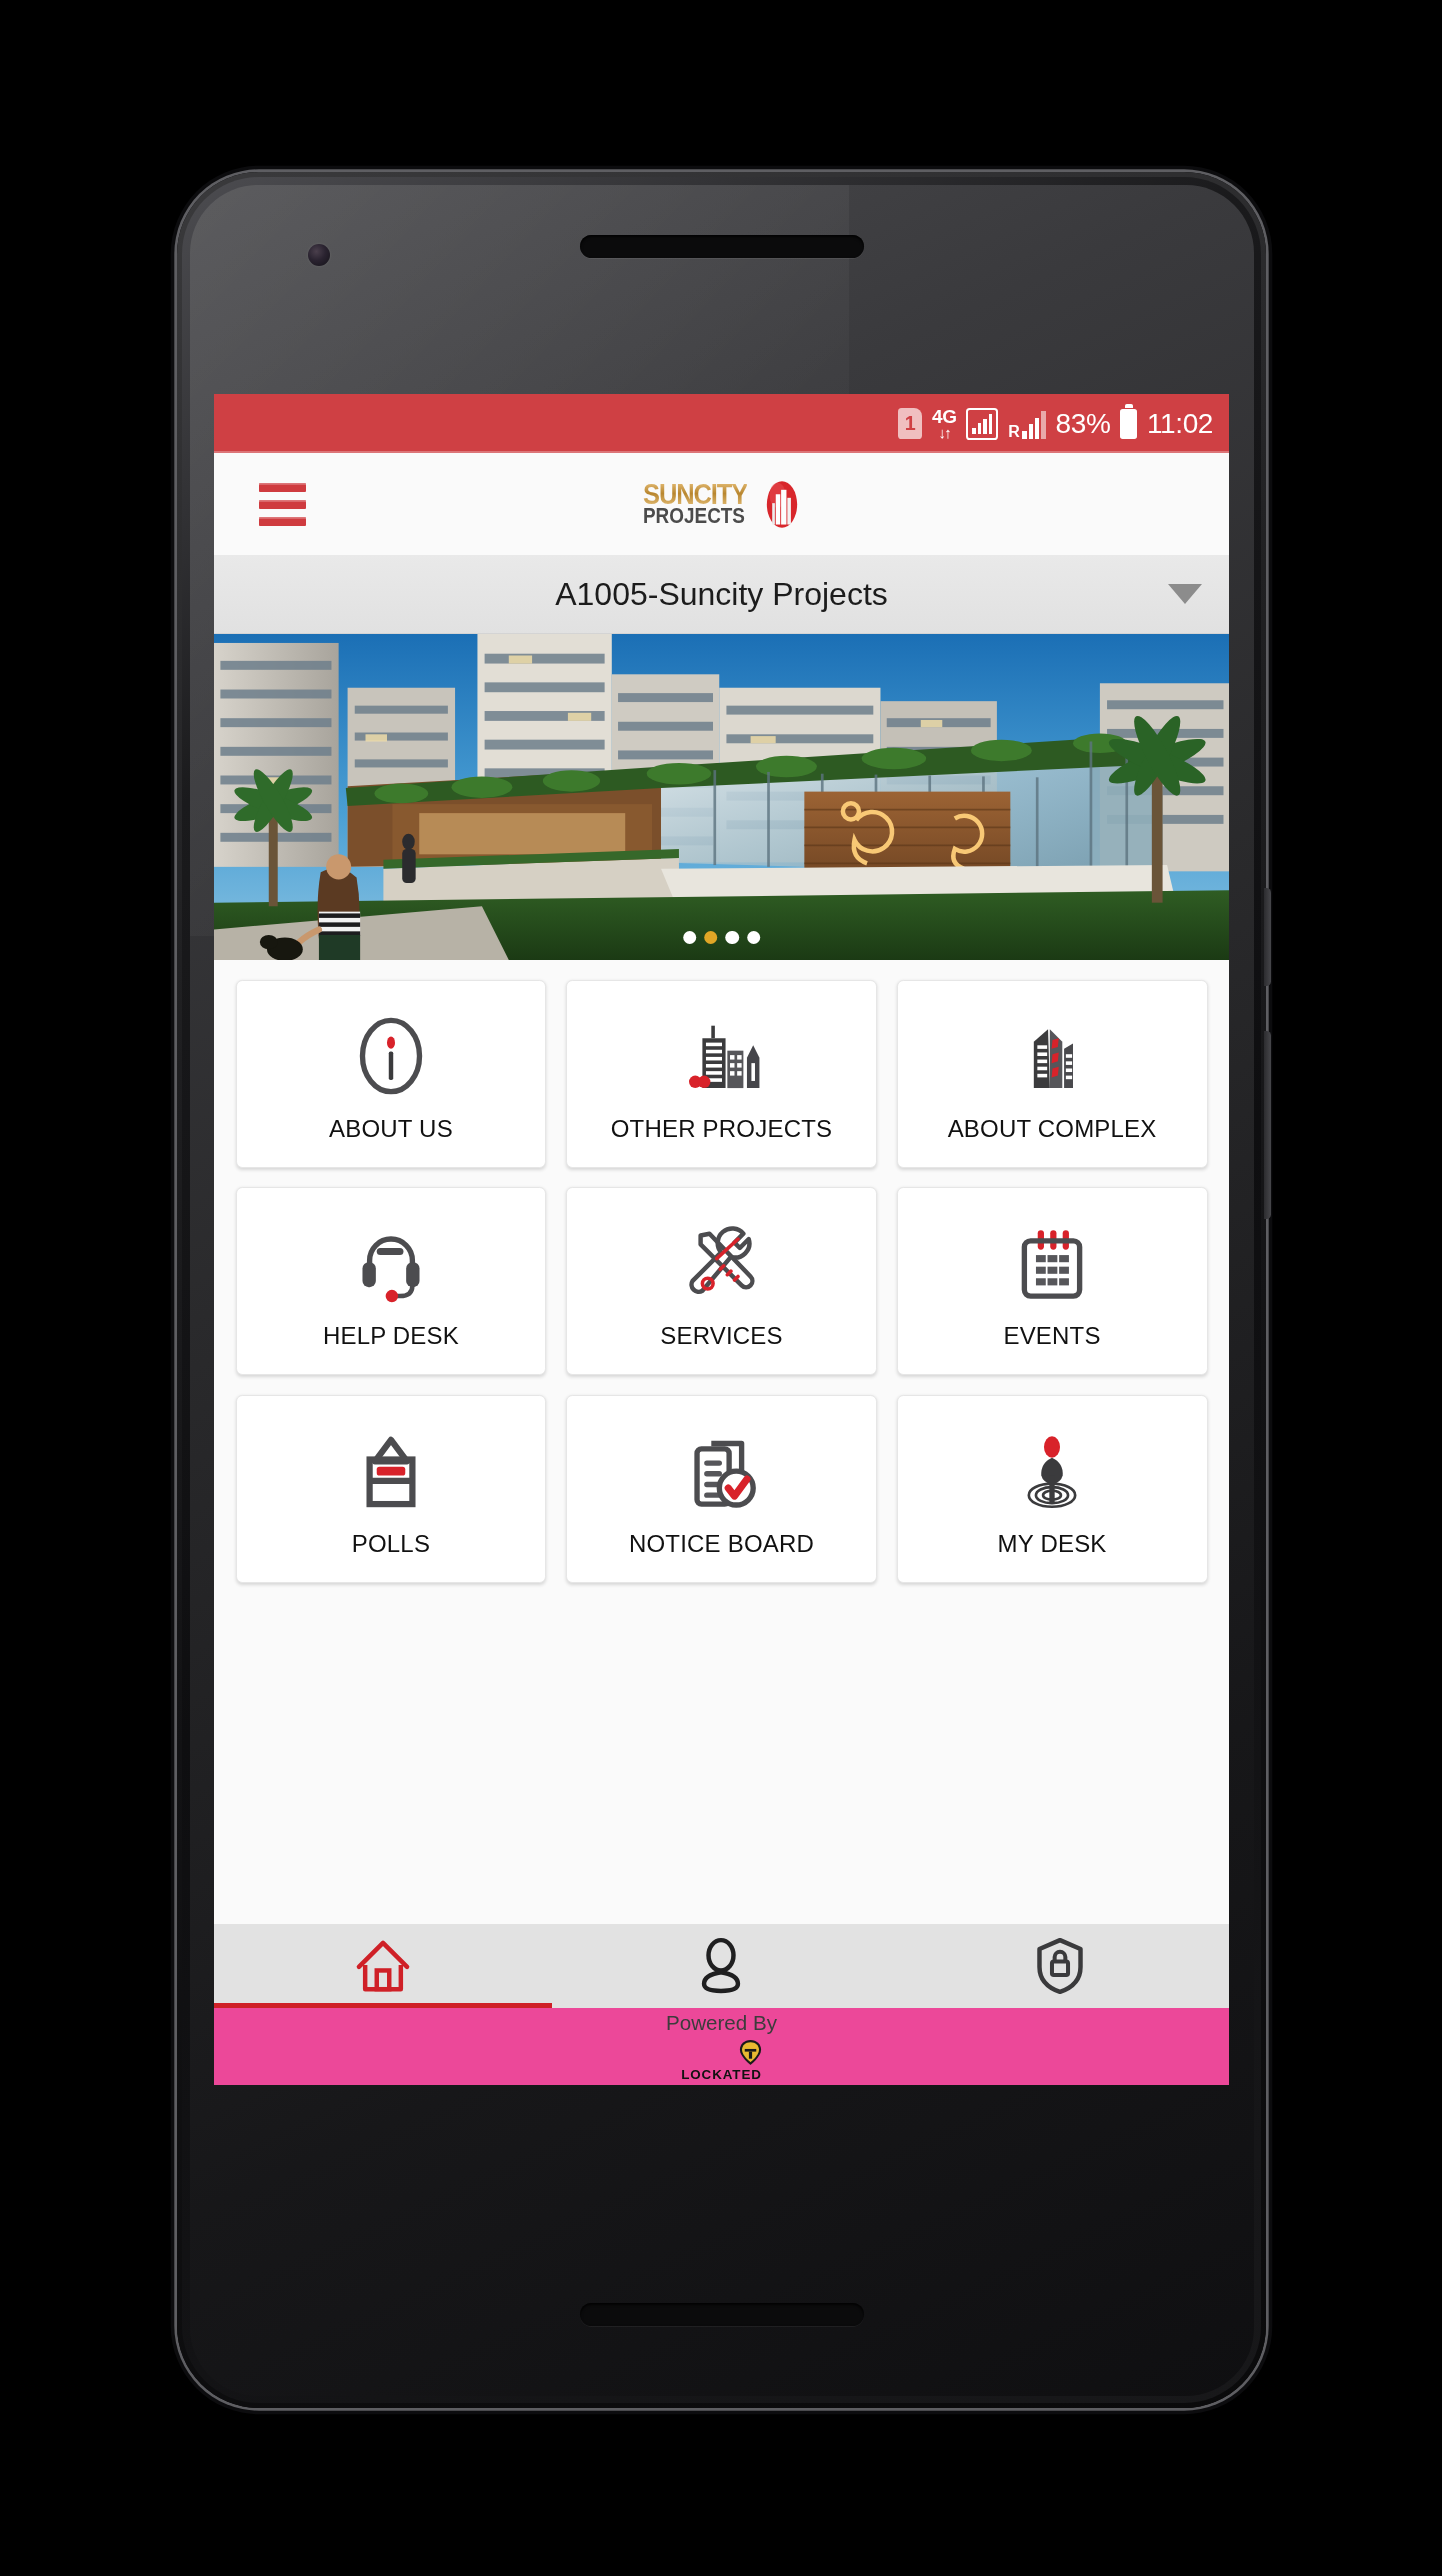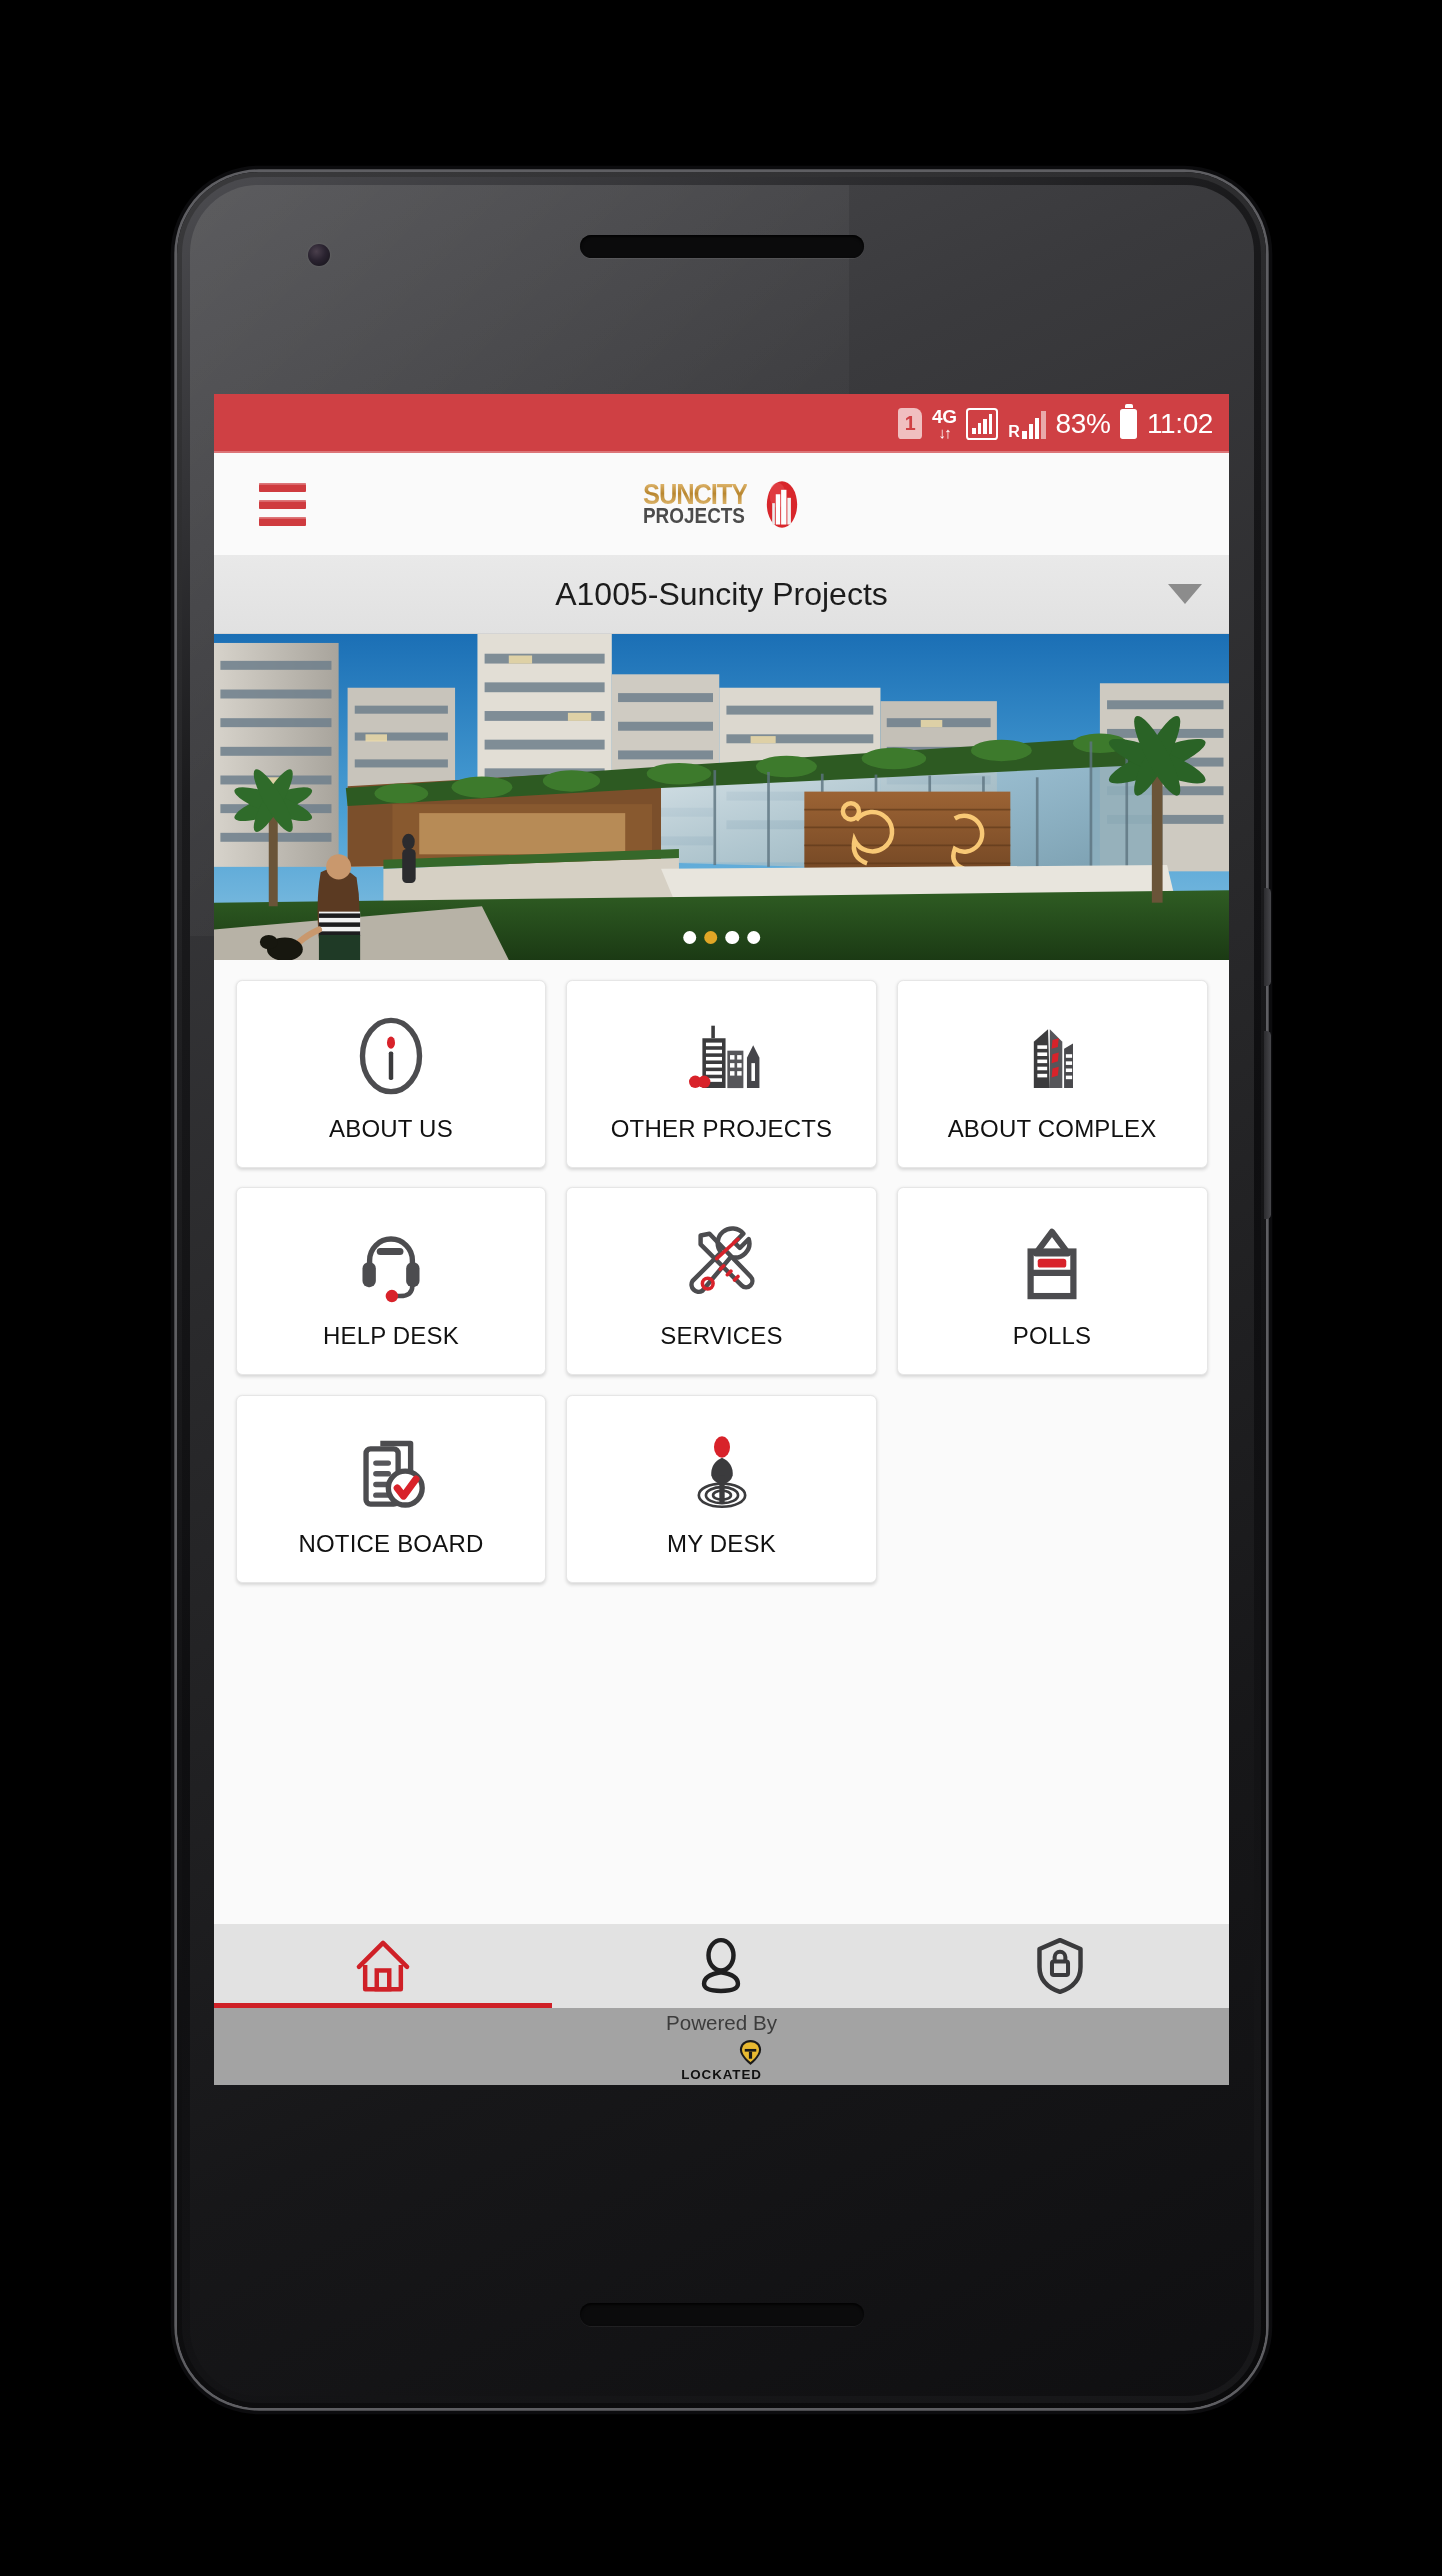--- a/index.html
+++ b/index.html
@@ -175,21 +175,21 @@
     flex: 1; display: flex; align-items: center; justify-content: center;
     position: relative; cursor: pointer;
   }
   .navtab.active::after {
     content: ""; position: absolute; left: 0; right: 0; bottom: 0; height: 5.4px; background: #cf2027;
   }
 
   
   .footer {
     position: absolute; left: 0; right: 0; bottom: 0; height: 77px;
-    background: #a3a3a3; display: flex; flex-direction: column;
+    background: #ec4899; display: flex; flex-direction: column;
     align-items: center; justify-content: center; gap: 3.6px;
   }
   .footer .pb { font-size: 20.6px; color: #3c3c3c; font-family: "Liberation Sans Narrow","Liberation Sans",sans-serif; }
   .lockated { display: flex; flex-direction: column; align-items: flex-end; gap: 0.9px; }
   .lockated .name { font-size: 13.4px; font-weight: bold; color: #111; letter-spacing: 0.9px; font-family: "Liberation Sans Narrow","Liberation Sans",sans-serif; }
 </style>
 </head>
 <body>
 
 <div class="stage">
@@ -575,20 +575,44 @@
               <line x1="44" y1="52" x2="48" y2="48"></line>
               <line x1="52" y1="58" x2="56" y2="54"></line>
               <line x1="60" y1="64" x2="64" y2="60"></line>
             </g>
             <circle cx="30" cy="68" r="6" fill="none" stroke="#d8222a" stroke-width="4"></circle>
           </svg>
         </div>
         <div class="cap">SERVICES</div>
       </div>
 
+      <div class="tile">
+        <div class="ico">
+          <svg width="82" height="82" viewBox="0 0 92 92">
+            <g fill="#d8222a">
+              <rect x="30" y="8" width="7" height="22" rx="3.5"></rect>
+              <rect x="44" y="8" width="7" height="22" rx="3.5"></rect>
+              <rect x="58" y="8" width="7" height="22" rx="3.5"></rect>
+            </g>
+            <rect x="15" y="20" width="62" height="62" rx="7" fill="none" stroke="#4c4c4f" stroke-width="6"></rect>
+            <g fill="#56565a">
+              <rect x="28" y="36" width="11" height="8"></rect>
+                <rect x="41" y="36" width="11" height="8"></rect>
+                <rect x="54" y="36" width="11" height="8"></rect>
+              <rect x="28" y="49" width="11" height="8"></rect>
+                <rect x="41" y="49" width="11" height="8"></rect>
+                <rect x="54" y="49" width="11" height="8"></rect>
+              <rect x="28" y="62" width="11" height="8"></rect>
+                <rect x="41" y="62" width="11" height="8"></rect>
+                <rect x="54" y="62" width="11" height="8"></rect>
+            </g>
+          </svg>
+        </div>
+        <div class="cap">EVENTS</div>
+      </div>
 
       <div class="tile">
         <div class="ico">
           <svg width="82" height="82" viewBox="0 0 92 92">
             <path d="M46 10 L64 34 H28 Z" fill="none" stroke="#4c4c4f" stroke-width="7" stroke-linejoin="round"></path>
             <rect x="22" y="32" width="48" height="50" fill="none" stroke="#4c4c4f" stroke-width="7"></rect>
             <line x1="22" y1="56" x2="70" y2="56" stroke="#4c4c4f" stroke-width="7"></line>
             <rect x="30" y="40" width="32" height="10" rx="3" fill="#d8222a"></rect>
           </svg>
         </div>

